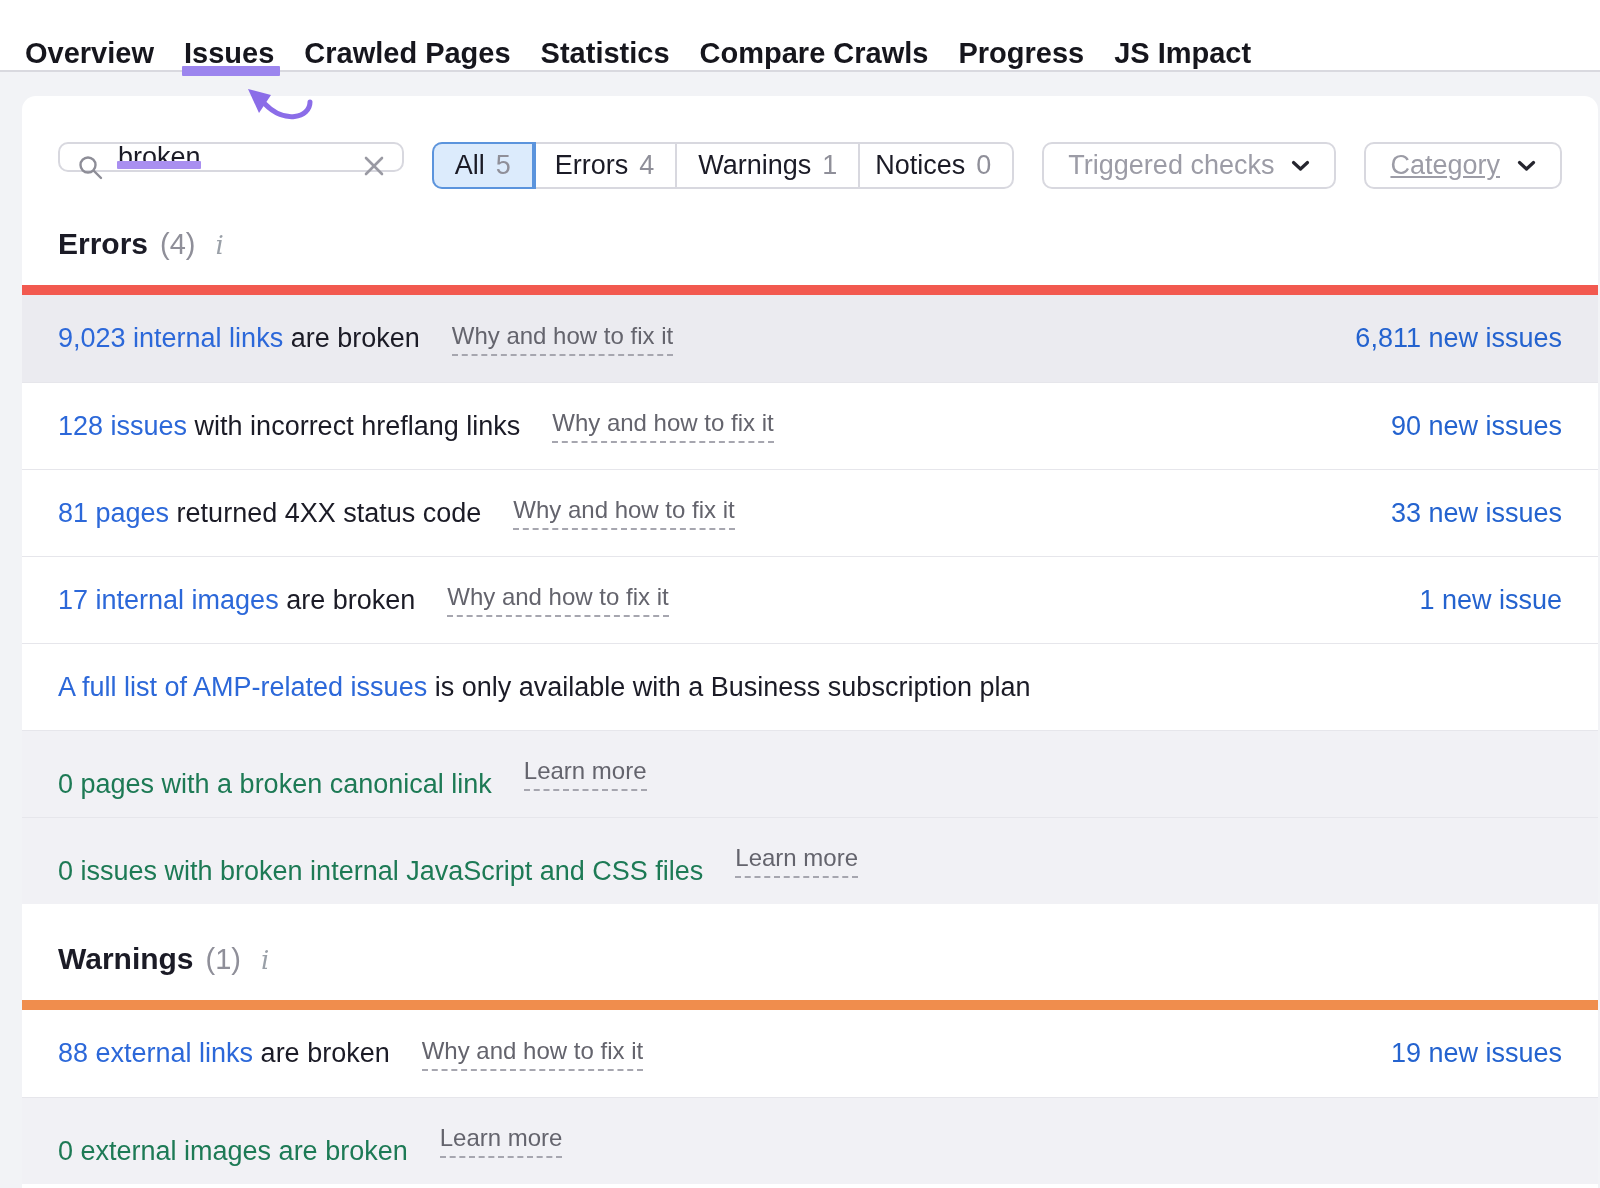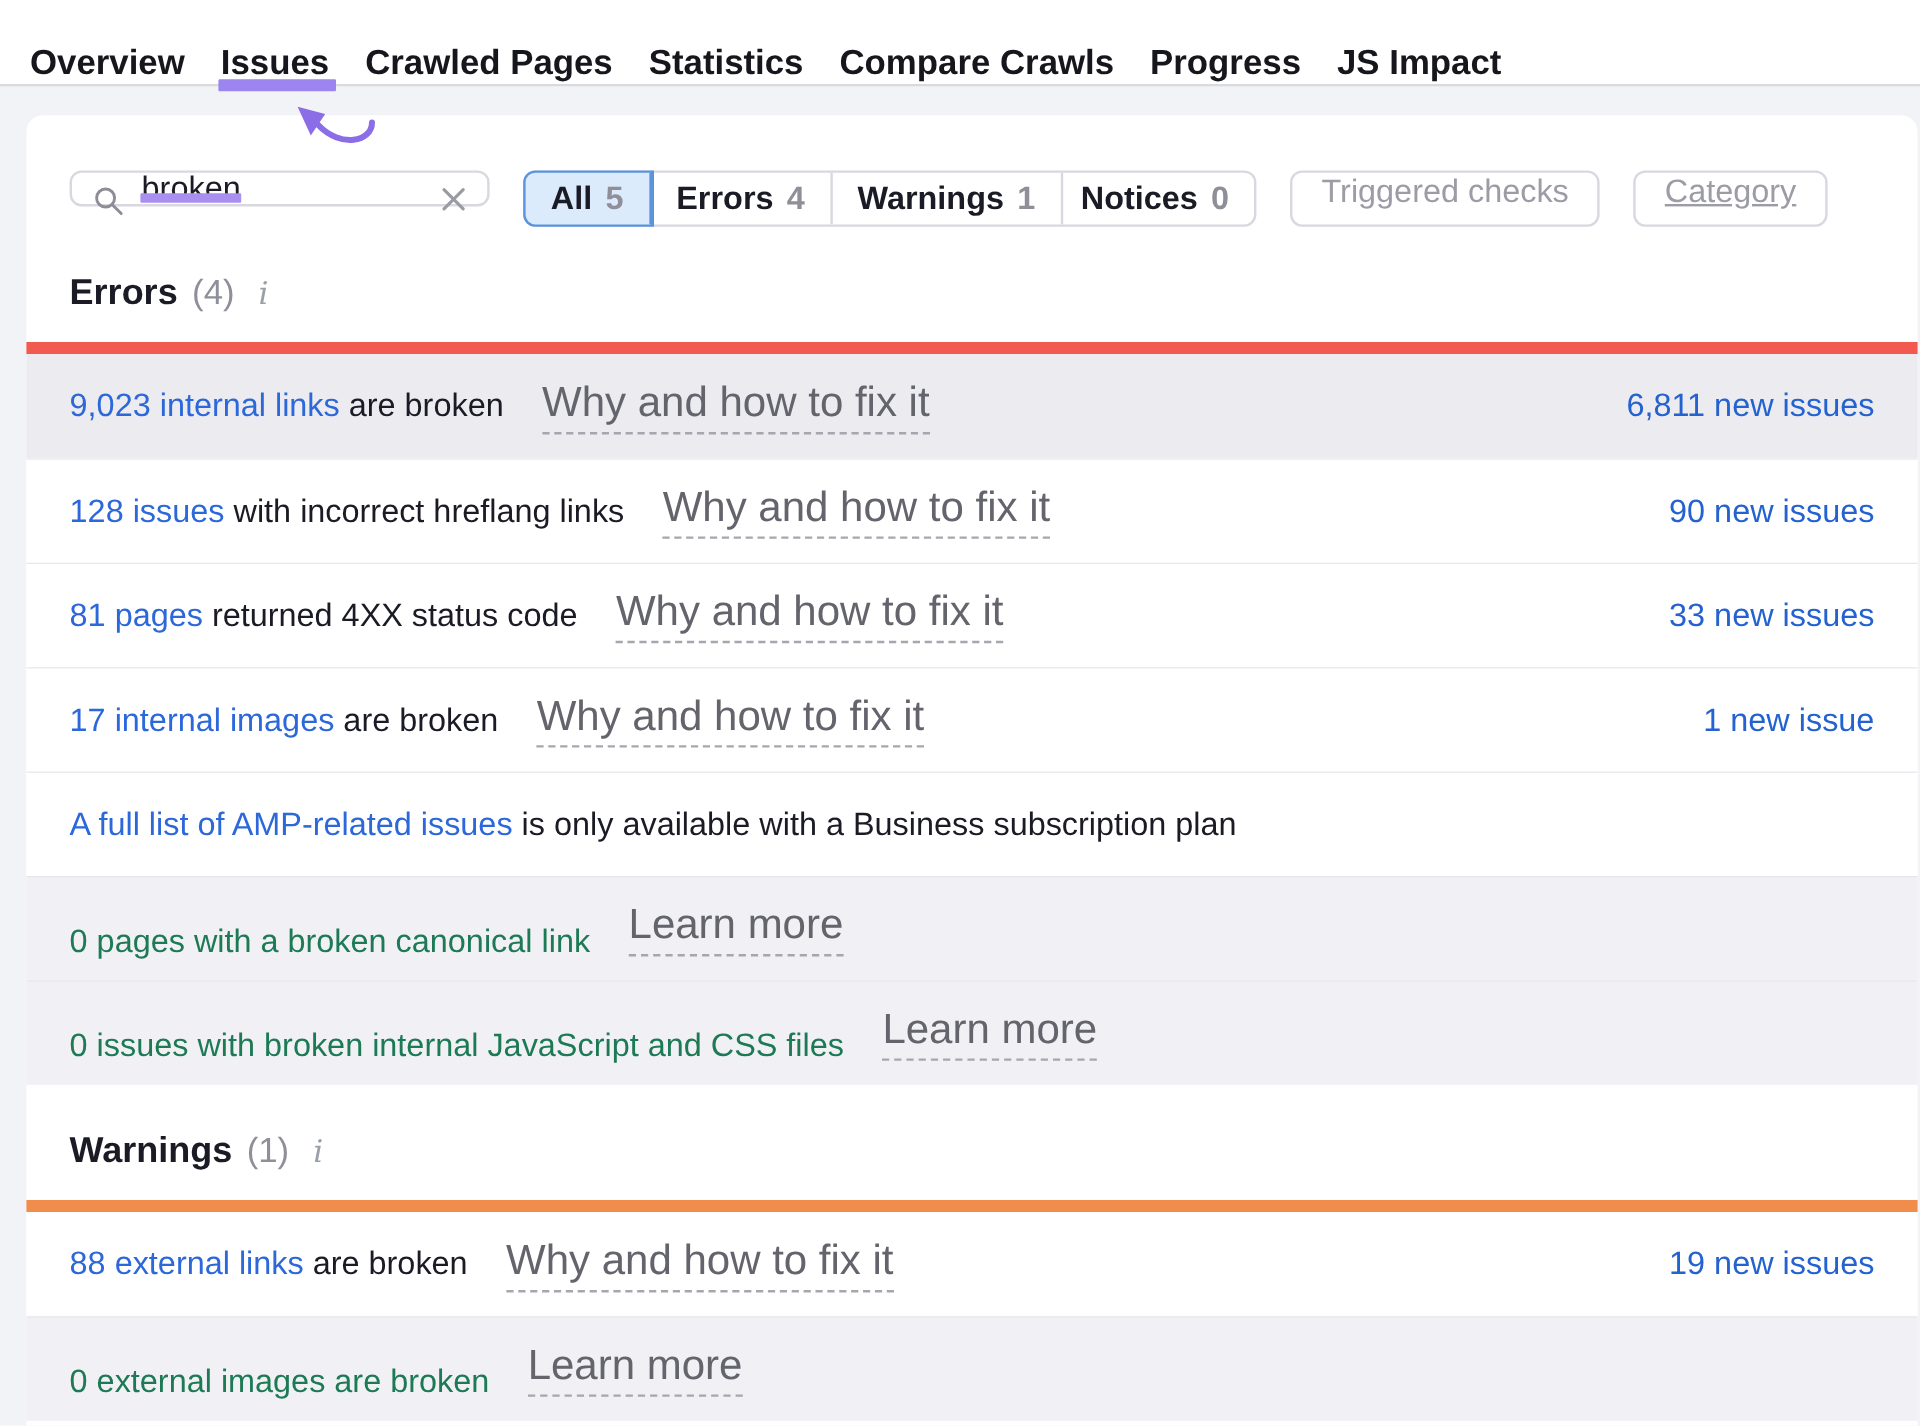--- a/index.html
+++ b/index.html
@@ -60,42 +60,42 @@
   }
   .search-icon { position:absolute; left:18px; top:11px; }
   .clear-icon  { position:absolute; right:16px; top:10px; cursor:pointer; }
   .search-underline {
     position:absolute; left:57px; bottom:1px;
     width:84px; height:8px; background:#a98ff0; border-radius:1px;
   }
 
   .segments {
     display:flex; height:47px;
-    border:2px solid #d8d8df; border-radius:10px;font-weight:bold;
+    border:2px solid #d8d8df; border-radius:10px;
   }
   .segment {
     display:flex; align-items:center; gap:11px;
     padding:0 21px; font-size:27px; color:#1b1b26;
     border-right:2px solid #d8d8df; cursor:pointer; white-space:nowrap;
   }
   .segment:last-child { border-right:none;padding-left:15px; }
   .segment .count { color:#8f8f99; }
   .segment.active {
     background:#dcebfc;
     box-shadow:0 0 0 2px #5b94dd;
     border-radius:8px 0 0 8px;
     border-right-color:#5b94dd;
     position:relative; z-index:1;
   }
 
   .dropdown {
     display:flex; align-items:center; gap:17px;
     height:47px; padding:0 24px;
     border:2px solid #d8d8df; border-radius:10px;
-    font-size:27px; color:#9c9ca6; cursor:pointer; white-space:nowrap;flex-direction:column;
+    font-size:27px; color:#9c9ca6; cursor:pointer; white-space:nowrap;
   }
   .dropdown:last-child { margin-left:0;text-decoration:underline; }
 
   
   .section-header {
     display:flex; align-items:baseline; gap:12px;
     padding:38px 36px 24px 36px;
   }
   .section-title { font-size:30px; font-weight:700; color:#1b1b26; }
   .section-count { font-size:29px; font-weight:400; color:#8f8f99; }
@@ -113,21 +113,21 @@
   }
   .rows .row + .row { border-top:1px solid #e6e6eb; }
   .row--hl   { background:#ebebf0; }
   .row--zero { background:#f1f1f5; }
 
   .row-text { font-size:27px; color:#1b1b26; }
   .row-link { color:#2c68d9; text-decoration:none; cursor:pointer; }
   .zero-text { color:#1d7a55;margin-top:20px; }
 
   .row-action {
-    font-size:35px; color:#64646d; text-decoration:none; cursor:pointer;
+    font-size:24px; color:#64646d; text-decoration:none; cursor:pointer;
     border-bottom:2px dashed #a6a6af; padding-bottom:4px; margin-left:32px;
     white-space:nowrap;
   }
   .row-action:empty { display:none; }
 
   .row-right {
     margin-left:auto; font-size:27px; color:#2463cf;
     text-decoration:none; cursor:pointer; white-space:nowrap;
   }
   .row-right:empty { display:none; }

